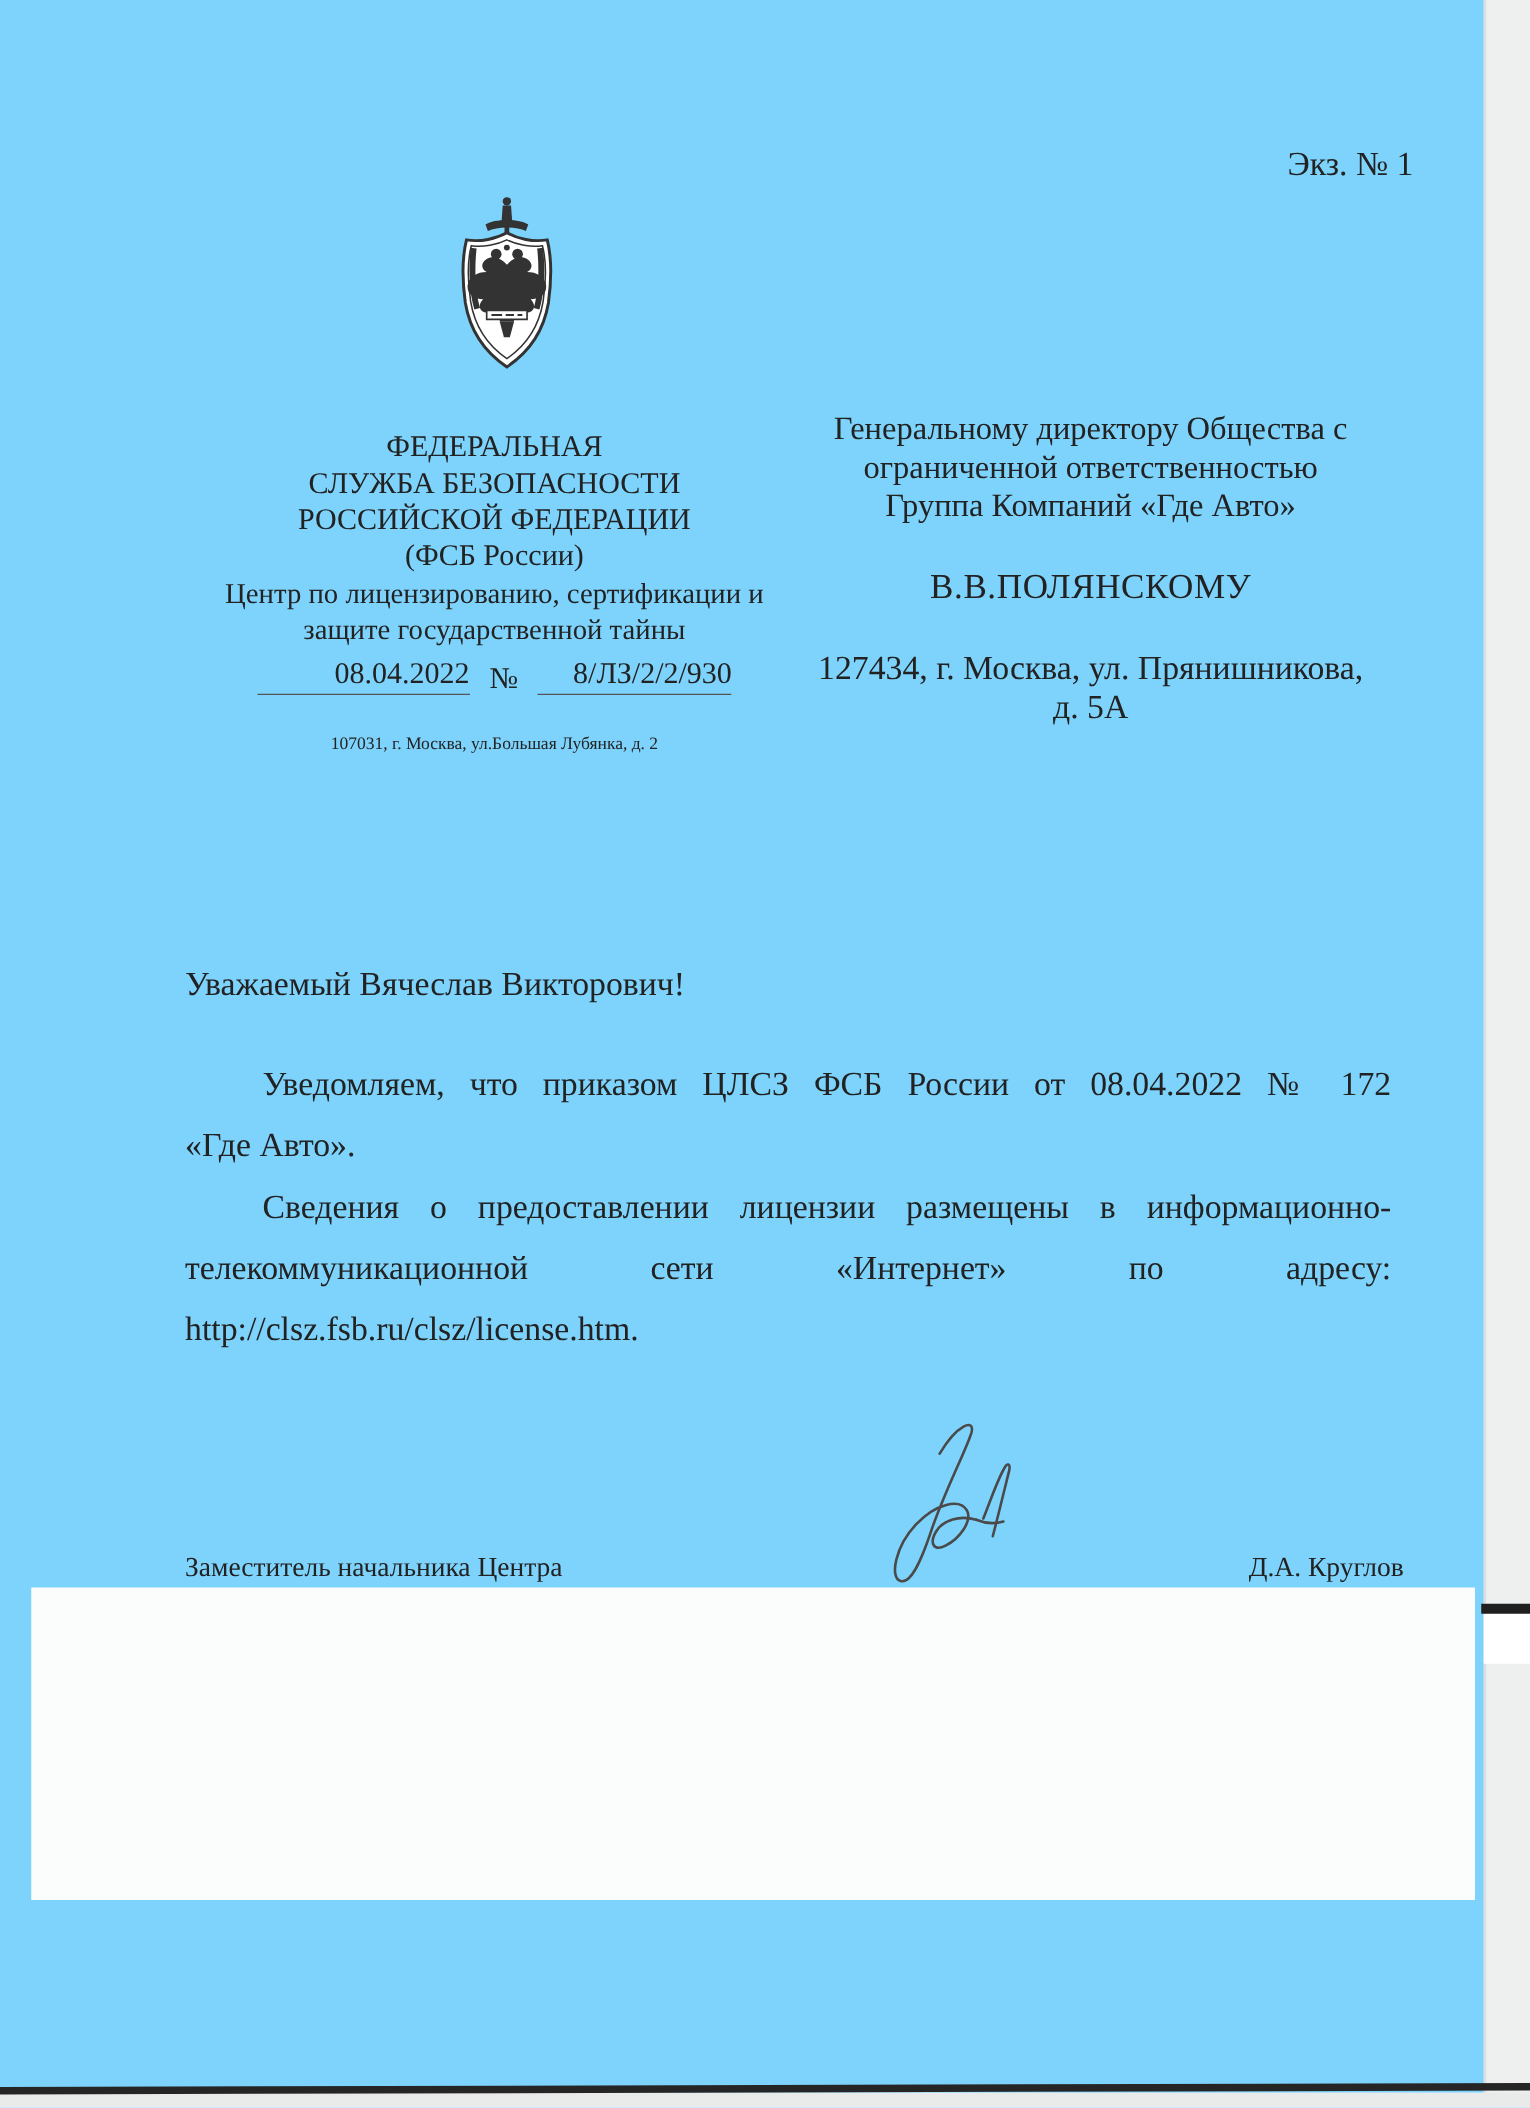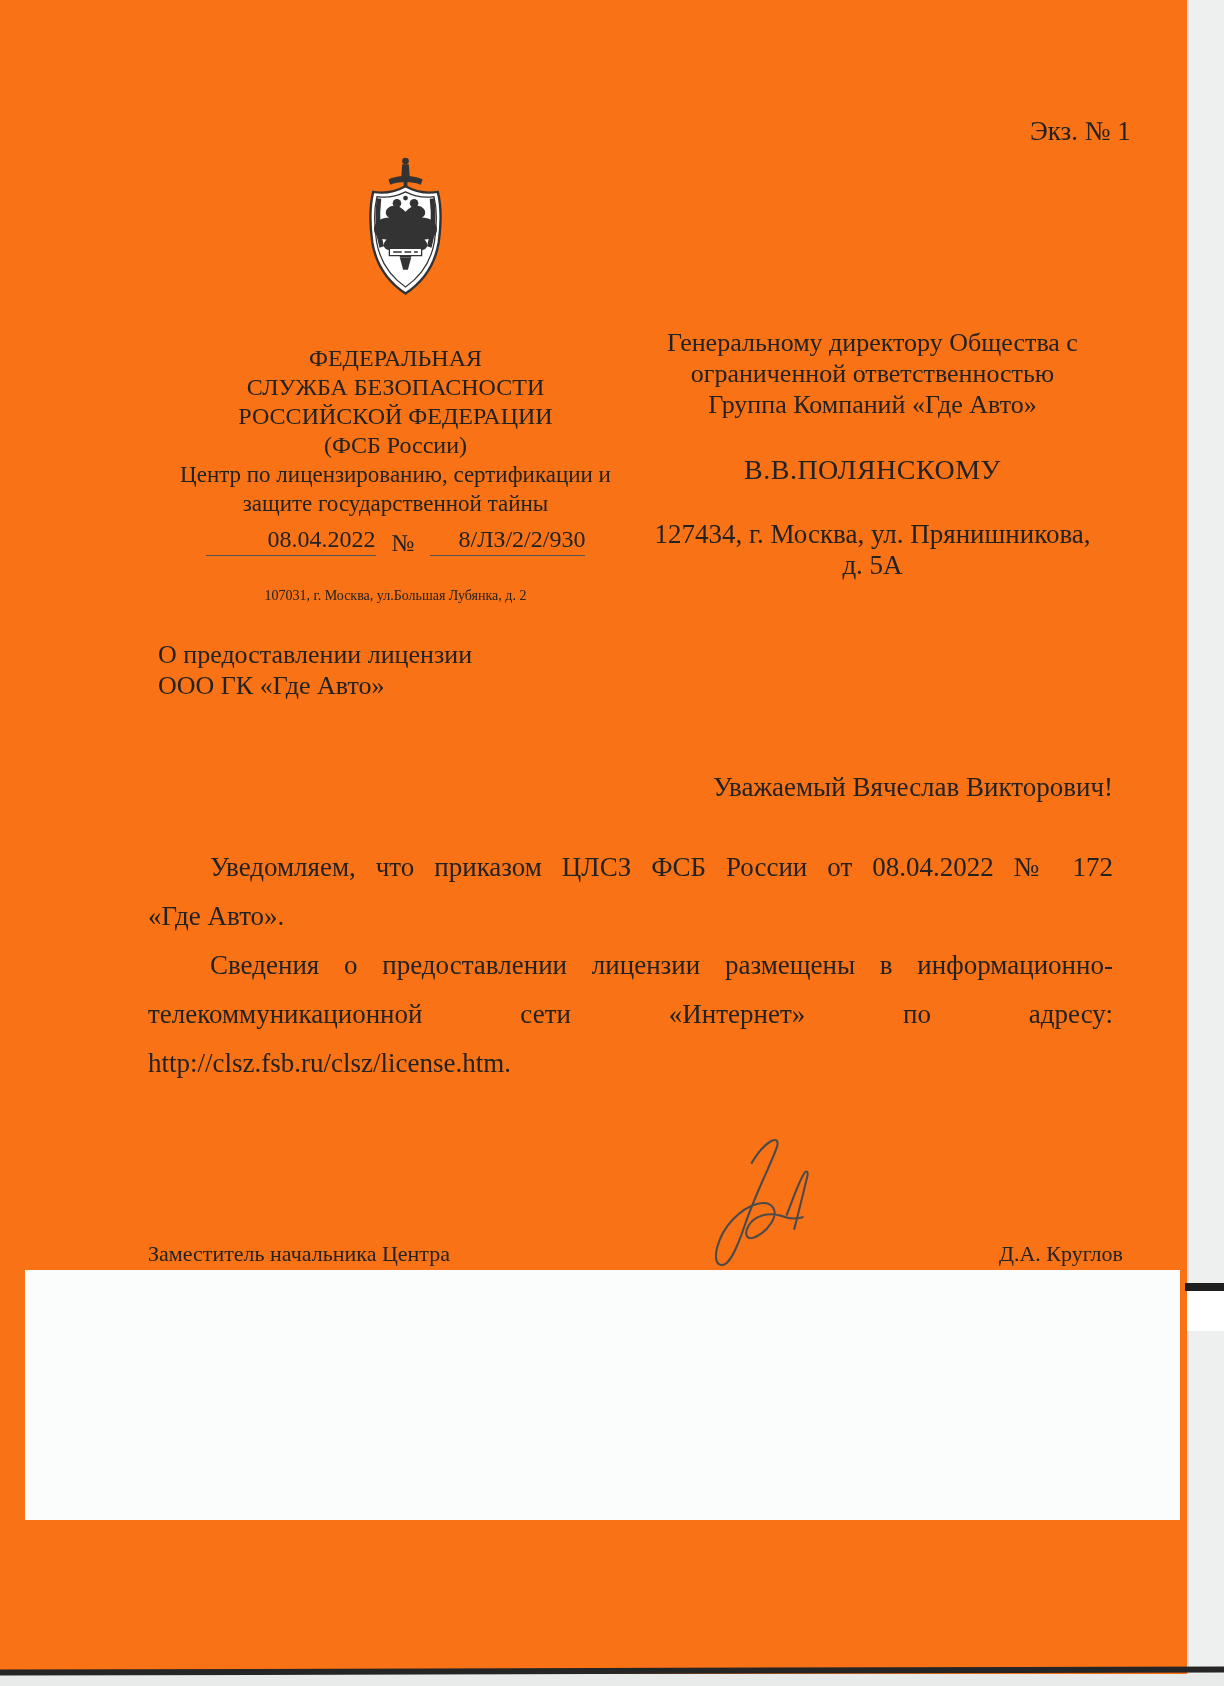--- a/index.html
+++ b/index.html
@@ -1,17 +1,17 @@
 <!DOCTYPE html>
 <html><head>
 <meta charset="utf-8">
 <style>
   html,body{margin:0;padding:0;background:#ffffff;}
   .page{
-    position:relative;width:1224px;height:1686px;background:#f97316;
+    position:relative;width:1224px;height:1686px;background:#7dd3fc;
     font-family:"Liberation Serif","DejaVu Serif",serif;color:#222222;overflow:hidden;text-decoration:underline;
   }
   
   .scan-wash{position:absolute;left:25px;top:1270px;width:1155px;height:250px;background:#fbfcfc;z-index:0;}
   .scan-strip-right{position:absolute;left:1187px;top:0;width:37px;height:1686px;background:#eef0f0;border-left:2px solid #dcdfdf;z-index:1;}
   .scan-strip-gap{position:absolute;left:1187px;top:1291px;width:37px;height:40px;background:#ffffff;z-index:2;}
   .scan-strip-mark{position:absolute;left:1185px;top:1283px;width:39px;height:8px;background:#1f1f1f;z-index:3;}
   .scan-bottom-gray{position:absolute;left:0;top:1674px;width:1224px;height:12px;background:#e9ebeb;z-index:2;}
   .scan-bottom-line{position:absolute;left:0;top:1668px;width:1224px;height:6px;background:#252525;transform:rotate(-0.15deg);z-index:3;}
   
@@ -22,21 +22,21 @@
   .sender-dept{font-size:23px;}
   .ref-row{display:flex;justify-content:center;align-items:flex-end;gap:16px;margin-top:8px;font-size:24px;line-height:26px;}
   .ref-cell{border-bottom:1.5px solid #555;padding-bottom:3px;text-align:right;}
   .ref-date{width:170px;}
   .ref-num{width:155px;}
   .sender-address{margin-top:28px;font-size:14px;line-height:24px;}
   .recipient-block{position:absolute;left:640px;top:327px;width:465px;text-align:center;font-size:26px;line-height:31px;}
   .recipient-name{margin-top:34px;font-size:28px;letter-spacing:0.5px;}
   .recipient-address{margin-top:34px;font-size:27px;}
   .subject{position:absolute;left:158px;top:639px;font-size:26px;line-height:31px;}
-  .salutation{position:absolute;left:148px;top:772px;width:965px;text-align:right;font-size:27px;}
+  .salutation{position:absolute;left:148px;top:772px;width:965px;text-align:left;font-size:27px;}
   .body-text{position:absolute;left:148px;top:843px;width:965px;font-size:27px;line-height:49px;}
   .body-text .jline{text-align:justify;text-align-last:justify;}
   .body-text .lline{text-align:left;}
   .body-text .indent{text-indent:62px;}
   .sig-row{position:absolute;left:148px;top:1238px;width:975px;display:flex;justify-content:space-between;font-size:22px;line-height:32px;}
   .signature{position:absolute;left:662px;top:1118px;width:170px;height:170px;z-index:4;}
   .signature svg{width:100%;height:100%;}
 </style>
 </head>
 <body>
@@ -91,24 +91,20 @@
     <div>Генеральному директору Общества с</div>
     <div>ограниченной ответственностью</div>
     <div>Группа Компаний «Где Авто»</div>
     <div class="recipient-name">В.В.ПОЛЯНСКОМУ</div>
     <div class="recipient-address">
       <div>127434, г. Москва, ул. Прянишникова,</div>
       <div>д. 5А</div>
     </div>
   </div>
 
-  <div class="subject">
-    <div>О предоставлении лицензии</div>
-    <div>ООО ГК «Где Авто»</div>
-  </div>
 
   <div class="salutation">Уважаемый Вячеслав Викторович!</div>
 
   <div class="body-text">
     <div class="jline indent">Уведомляем, что приказом ЦЛСЗ ФСБ России от 08.04.2022 № 172</div>
     <div class="lline">«Где Авто».</div>
     <div class="jline indent">Сведения о предоставлении лицензии размещены в информационно-</div>
     <div class="jline">телекоммуникационной сети «Интернет» по адресу:</div>
     <div class="lline">http://clsz.fsb.ru/clsz/license.htm.</div>
   </div>

